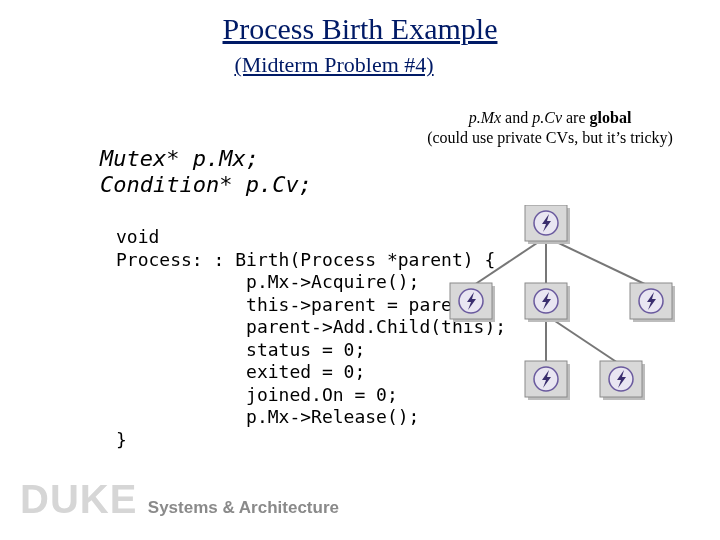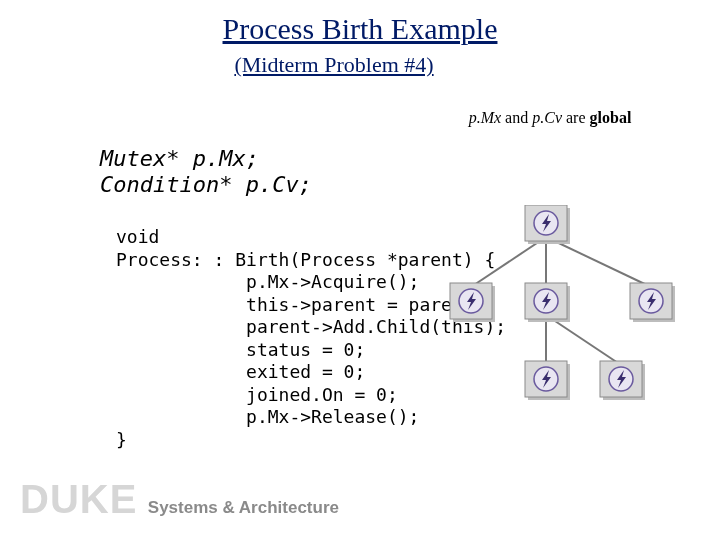--- a/index.html
+++ b/index.html
@@ -105,20 +105,21 @@
             status = 0;
             exited = 0;
             joined.On = 0;
             p.Mx-&gt;Release();
 }</pre>
 
 <div class="note">
   <div class="l1">
     <span class="ital">p.Mx</span><span> and </span><span class="ital">p.Cv</span><span> are </span><span class="bold">global</span>
   </div>
+  <div>(could use private CVs, but it’s tricky)</div>
 </div>
 
 <svg class="diagram" viewBox="0 0 260 200">
     <line x1="116" y1="32" x2="41" y2="82" stroke="#777" stroke-width="2"></line>
     <line x1="116" y1="32" x2="116" y2="82" stroke="#777" stroke-width="2"></line>
     <line x1="116" y1="32" x2="221" y2="82" stroke="#777" stroke-width="2"></line>
     <line x1="116" y1="110" x2="116" y2="160" stroke="#777" stroke-width="2"></line>
     <line x1="116" y1="110" x2="191" y2="160" stroke="#777" stroke-width="2"></line>
     <g>
       <rect x="98" y="3" width="42" height="36" fill="#bdbdbd"></rect>

